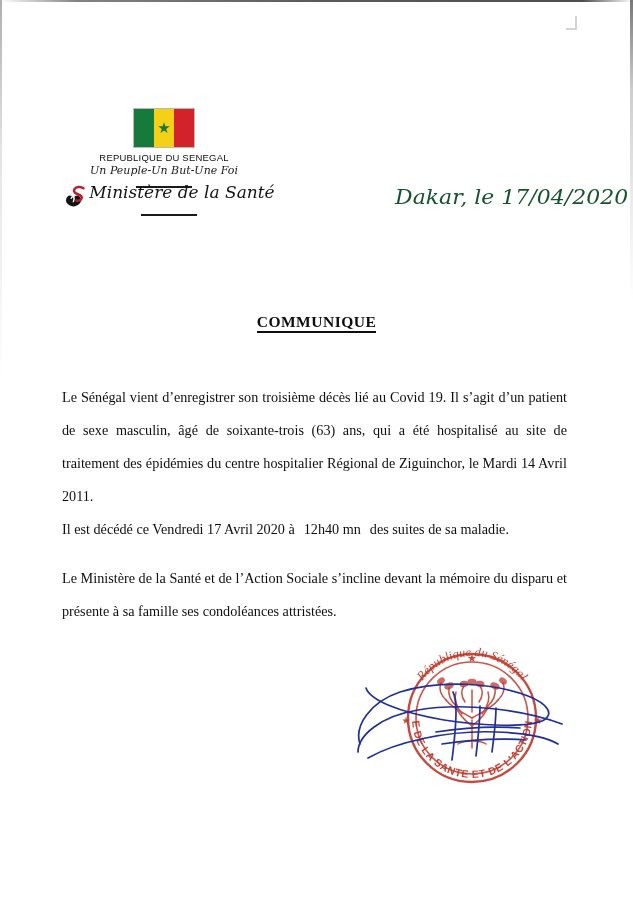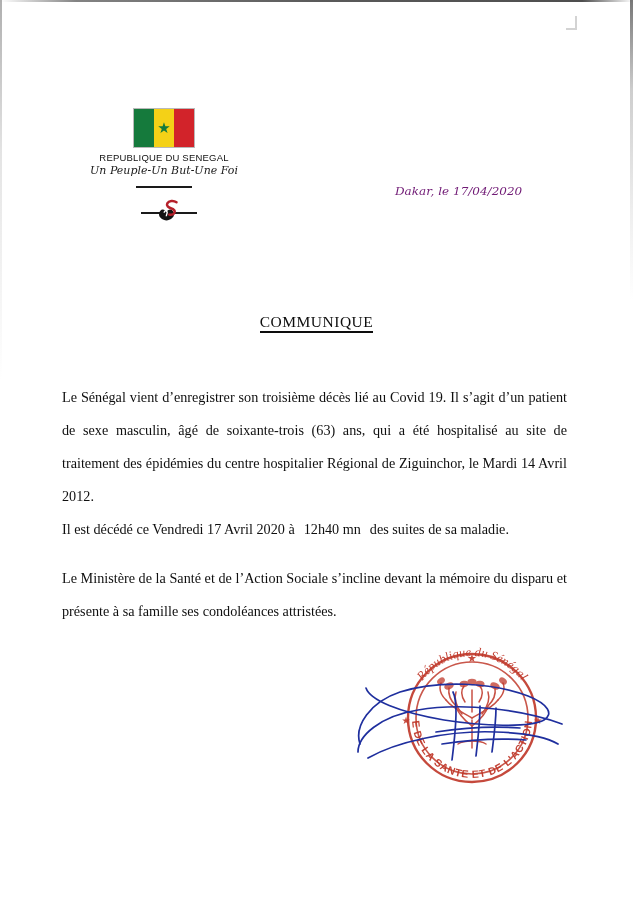--- a/index.html
+++ b/index.html
@@ -139,36 +139,36 @@
     white-space: nowrap;
     transform: scaleY(.95);
   }
 
   .dateline {
     position: absolute;
     top: 184px;
     left: 395px;
     font-family: "DejaVu Serif", serif;
     font-style: italic;
-    font-size: 12px;
-    color: #701a75;
+    font-size: 22px;
+    color: #14532d;
     white-space: nowrap;
     transform: scaleY(.95);
     text-align: right;
   }
 
   
   .doc-title {
     position: absolute;
     top: 313px;
     left: 0;
     width: 633px;
     text-align: center;
     font-family: "Liberation Serif", serif;
-    font-weight: normal;
+    font-weight: bold;
     font-size: 15.5px;
     letter-spacing: .5px;
     color: #0d0d0d;
   }
   .doc-title span {
     border-bottom: 2px solid #0d0d0d;
     padding-bottom: 1px;
   }
 
   
@@ -234,32 +234,33 @@
 
   <div class="ministry-block">
     <div class="ministry-row-1">
       <span class="ministry-logo">
         <svg viewBox="0 0 24 22" width="24" height="22" aria-hidden="true">
           <path d="M3 15.5 C3 11.5 6.2 9.2 9 11.2 C9.9 11.9 10.4 13 10.5 14.2 C10.6 13 11.1 11.9 12 11.2 C14.8 9.2 18 11.5 18 15.5 C18 18.6 14.3 20.8 10.5 21.6 C6.7 20.8 3 18.6 3 15.5 Z" fill="#141414"></path>
           <path d="M8.2 13.8 C8.2 12.2 9.4 11.3 10.5 12.1 C11 12.5 11.2 13 11.2 13.6 C11.2 15 9.9 16 10.5 17.2" fill="none" stroke="#ffffff" stroke-width="1.4"></path>
           <path d="M20.5 3.3 C17.5 1.1 12.8 1.6 11.3 4.4 C10.1 6.7 12.4 8.4 14.8 9.2 C17.2 10 19.3 11.3 18.6 13.4 C18 15.3 15.6 16.2 13.3 15.6" fill="none" stroke="#b5202a" stroke-width="2.5" stroke-linecap="round"></path>
         </svg>
       </span>
+      <span class="ministry-name">Ministère de la Santé</span>
     </div>
     <div class="rule rule-2"></div>
   </div>
 
   <div class="dateline">Dakar, le 17/04/2020</div>
 
   <div class="doc-title">
     <span>COMMUNIQUE</span>
   </div>
 
   <div class="body-text">
-    <p class="para p1">Le Sénégal vient d’enregistrer son troisième décès lié au Covid 19.  Il s’agit d’un patient de sexe masculin, âgé de soixante-trois (63) ans, qui a été hospitalisé au site de traitement des épidémies du centre hospitalier Régional de Ziguinchor, le Mardi 14 Avril 2012.</p>
+    <p class="para p1">Le Sénégal vient d’enregistrer son troisième décès lié au Covid 19.  Il s’agit d’un patient de sexe masculin, âgé de soixante-trois (63) ans, qui a été hospitalisé au site de traitement des épidémies du centre hospitalier Régional de Ziguinchor, le Mardi 14 Avril 2011.</p>
     <p class="para p2">
       <span>Il est décédé ce Vendredi 17 Avril 2020 à</span><span class="gap-wide"></span><span>12h40 mn</span><span class="gap-wide"></span><span>des suites de sa maladie.</span>
     </p>
     <p class="para p3">Le Ministère de la Santé et de l’Action Sociale s’incline devant la mémoire du disparu et présente à sa famille ses condoléances attristées.</p>
   </div>
 
   <div class="stamp-area">
 
     <svg class="stamp-svg" viewBox="0 0 240 150" aria-hidden="true">
       <defs>

